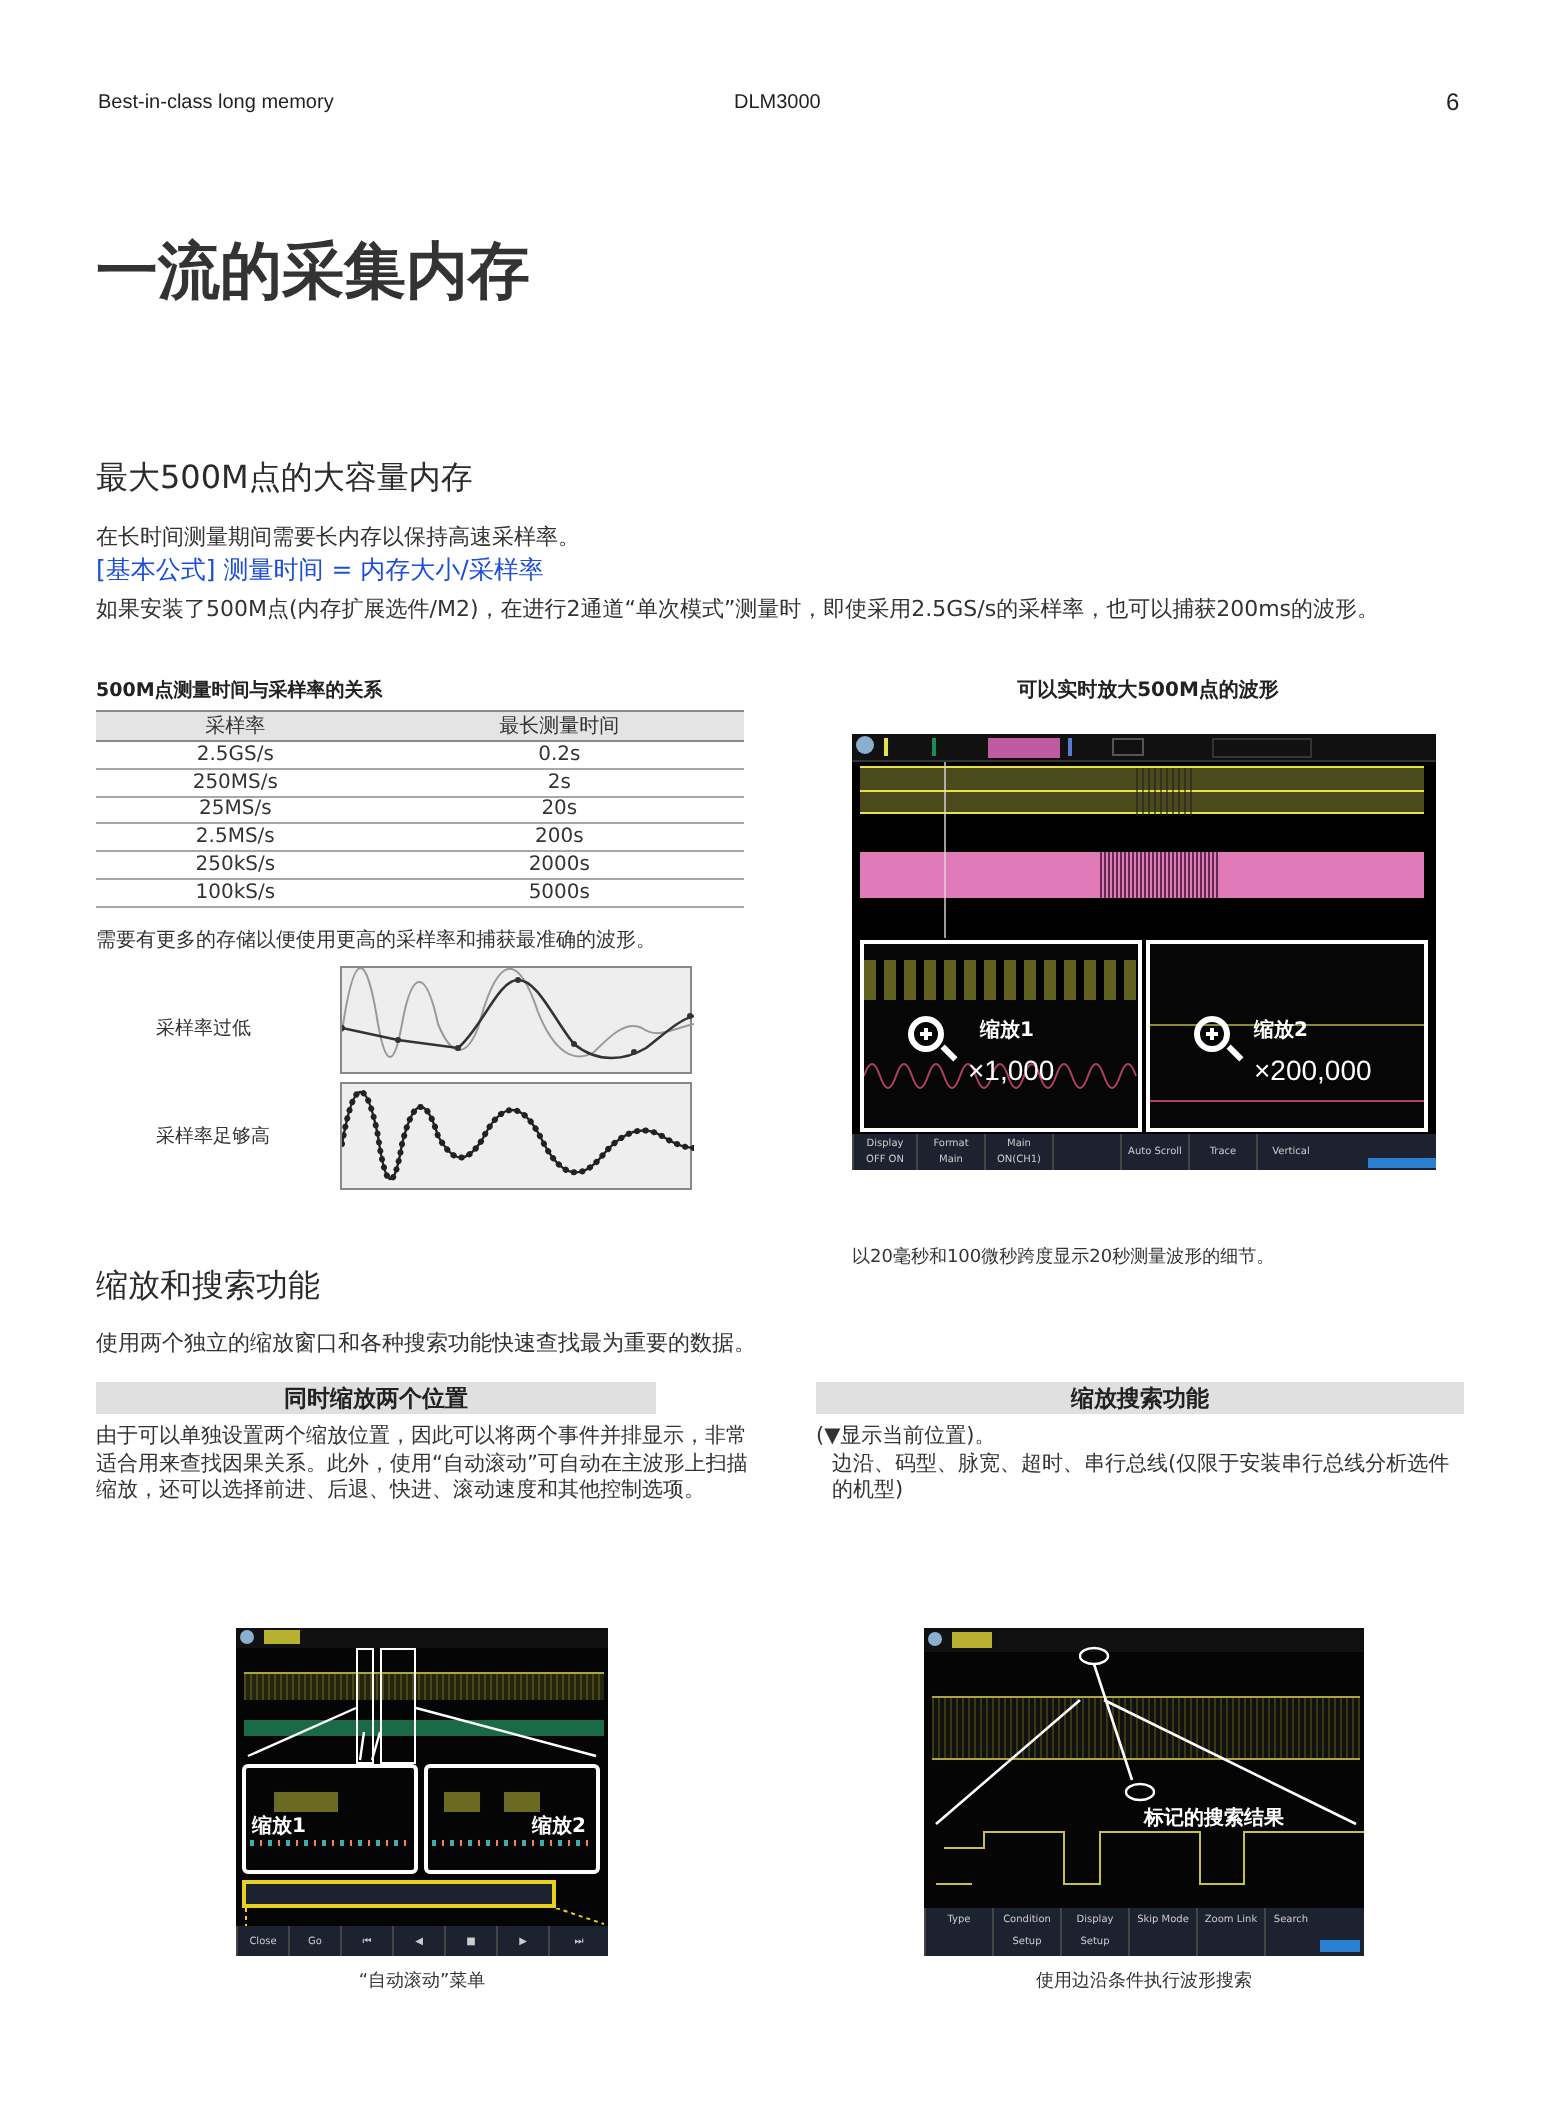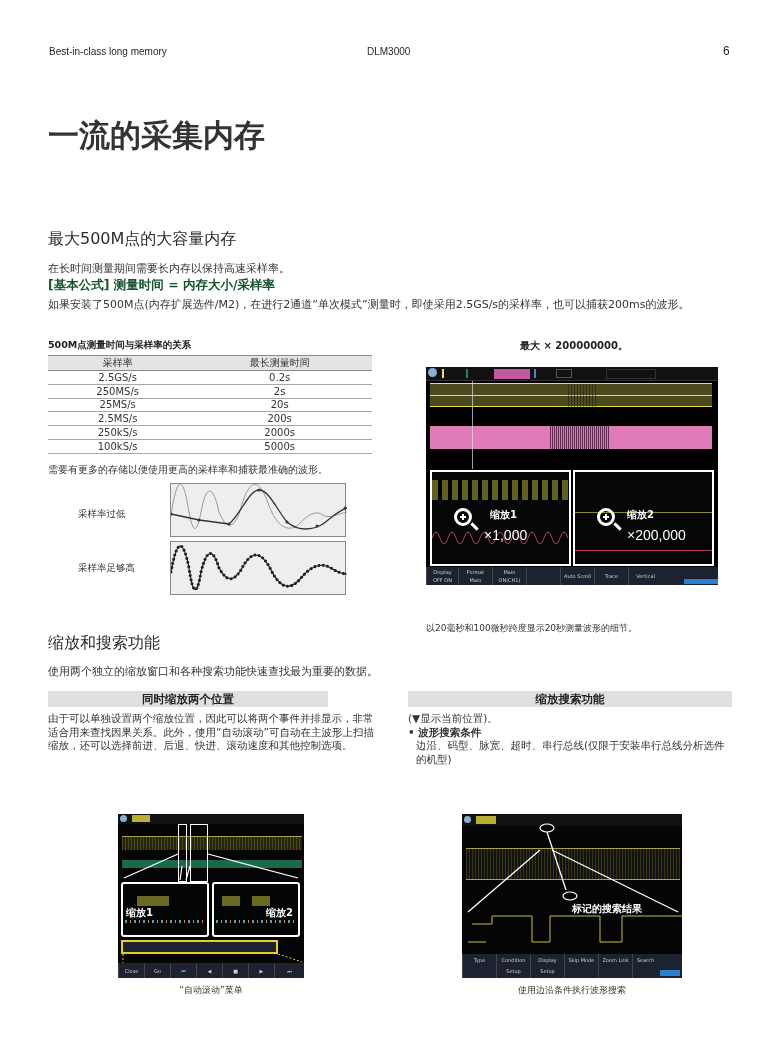--- a/index.html
+++ b/index.html
@@ -11,21 +11,21 @@
   .hdr-left { left: 49px; }
   .hdr-center { left: 367px; }
   .hdr-right { left: 723px; font-size: 12px; top: 44px; }
 
   .page-title { left: 48px; top: 115px; font-size: 31px; font-weight: bold; color: #333; letter-spacing: 0px; }
 
   .h2 { font-size: 16px; font-weight: normal; color: #2b2b2b; }
   .sec1-title { left: 48px; top: 229px; }
   .p { font-size: 11px; line-height: 16px; color: #333; }
   .s1-p1 { left: 48px; top: 261px; }
-  .s1-formula { left: 48px; top: 277px; font-size: 12.5px; font-weight: bold; color: #14532d; }
+  .s1-formula { left: 48px; top: 277px; font-size: 12.5px; font-weight: normal; color: #1d4ed8; }
   .s1-p2 { left: 48px; top: 297px; width: 690px; }
 
   .tbl-title { left: 48px; top: 339px; font-size: 9.5px; font-weight: bold; color: #222; }
   table.rate { position: absolute; left: 48px; top: 355px; width: 324px; border-collapse: collapse; font-size: 10px; color: #333; }
   table.rate th { background: #e4e4e4; font-weight: normal; height: 14px; border-top: 1px solid #8a8a8a; border-bottom: 1px solid #8a8a8a; }
   table.rate td { height: 13.8px; text-align: center; border-bottom: 1px solid #a8a8a8; }
   table.rate td:first-child, table.rate th:first-child { width: 43%; }
   .tbl-note { left: 48px; top: 463px; font-size: 10px; color: #333; }
 
   .samp-label { font-size: 9.5px; color: #333; }
@@ -127,21 +127,21 @@
   </svg>
 </div>
 <div class="abs samp-box samp-hi">
   <svg width="176" height="54" viewBox="0 0 176 54">
     <path id="hiwave" d="M0,30 C6,-4 12,-4 18,26 C22,54 26,54 30,30 C36,6 42,6 48,26 C56,40 62,40 70,28 C80,8 90,8 100,28 C110,48 120,48 130,36 C140,24 150,20 160,26 C166,30 172,32 176,32" fill="none" stroke="#222" stroke-width="1.4" stroke-dasharray="0.1 4.2" stroke-linecap="round" style="stroke-width:3"></path>
     <path d="M0,30 C6,-4 12,-4 18,26 C22,54 26,54 30,30 C36,6 42,6 48,26 C56,40 62,40 70,28 C80,8 90,8 100,28 C110,48 120,48 130,36 C140,24 150,20 160,26 C166,30 172,32 176,32" fill="none" stroke="#222" stroke-width="1.2"></path>
   </svg>
 </div>
 
 <div class="abs scope-cap">
-  <div>最大 × 200000000。</div>
+  <div>可以实时放大500M点的波形</div>
 </div>
 <div class="abs scope1">
 
   <div class="abs" style="left:0;top:0;width:292px;height:14px;background:#111;border-bottom:1px solid #333;">
     <div class="abs" style="left:2px;top:1px;width:9px;height:9px;border-radius:50%;background:#8ab0d0;"></div>
     <div class="abs" style="left:16px;top:2px;width:2px;height:9px;background:#e8e24a;"></div>
     <div class="abs" style="left:40px;top:2px;width:2px;height:9px;background:#1a8a5a;"></div>
     <div class="abs" style="left:68px;top:2px;width:36px;height:10px;background:#c05aa0;"></div>
     <div class="abs" style="left:108px;top:2px;width:2px;height:9px;background:#5a7ad0;"></div>
     <div class="abs" style="left:130px;top:2px;width:16px;height:9px;border:1px solid #555;"></div>
@@ -207,21 +207,20 @@
 
 <div class="abs h2 sec2-title">缩放和搜索功能</div>
 <div class="abs p s2-p1">使用两个独立的缩放窗口和各种搜索功能快速查找最为重要的数据。</div>
 
 <div class="abs bar bar-left">同时缩放两个位置</div>
 <div class="abs bar bar-right">缩放搜索功能</div>
 
 <div class="abs col-text col-left">由于可以单独设置两个缩放位置，因此可以将两个事件并排显示，非常适合用来查找因果关系。此外，使用“自动滚动”可自动在主波形上扫描缩放，还可以选择前进、后退、快进、滚动速度和其他控制选项。</div>
 <div class="abs col-text col-right">
   <div>(▼显示当前位置)。</div>
-  <div class="bullet-head">• 波形搜索条件</div>
   <div class="indent">边沿、码型、脉宽、超时、串行总线(仅限于安装串行总线分析选件的机型)</div>
 </div>
 
 <div class="abs scope2">
   <div class="abs" style="left:0;top:0;width:186px;height:10px;background:#111;">
     <div class="abs" style="left:2px;top:1px;width:7px;height:7px;border-radius:50%;background:#8ab0d0;"></div>
     <div class="abs" style="left:14px;top:1px;width:18px;height:7px;background:#b8b030;"></div>
   </div>
   <div class="abs" style="left:4px;top:22px;width:180px;height:14px;background:repeating-linear-gradient(90deg,#4a4818 0 1px,#25240c 1px 3px);border-top:1px solid #aaa540;"></div>
   <div class="abs" style="left:4px;top:46px;width:180px;height:8px;background:#1a6a48;"></div>

